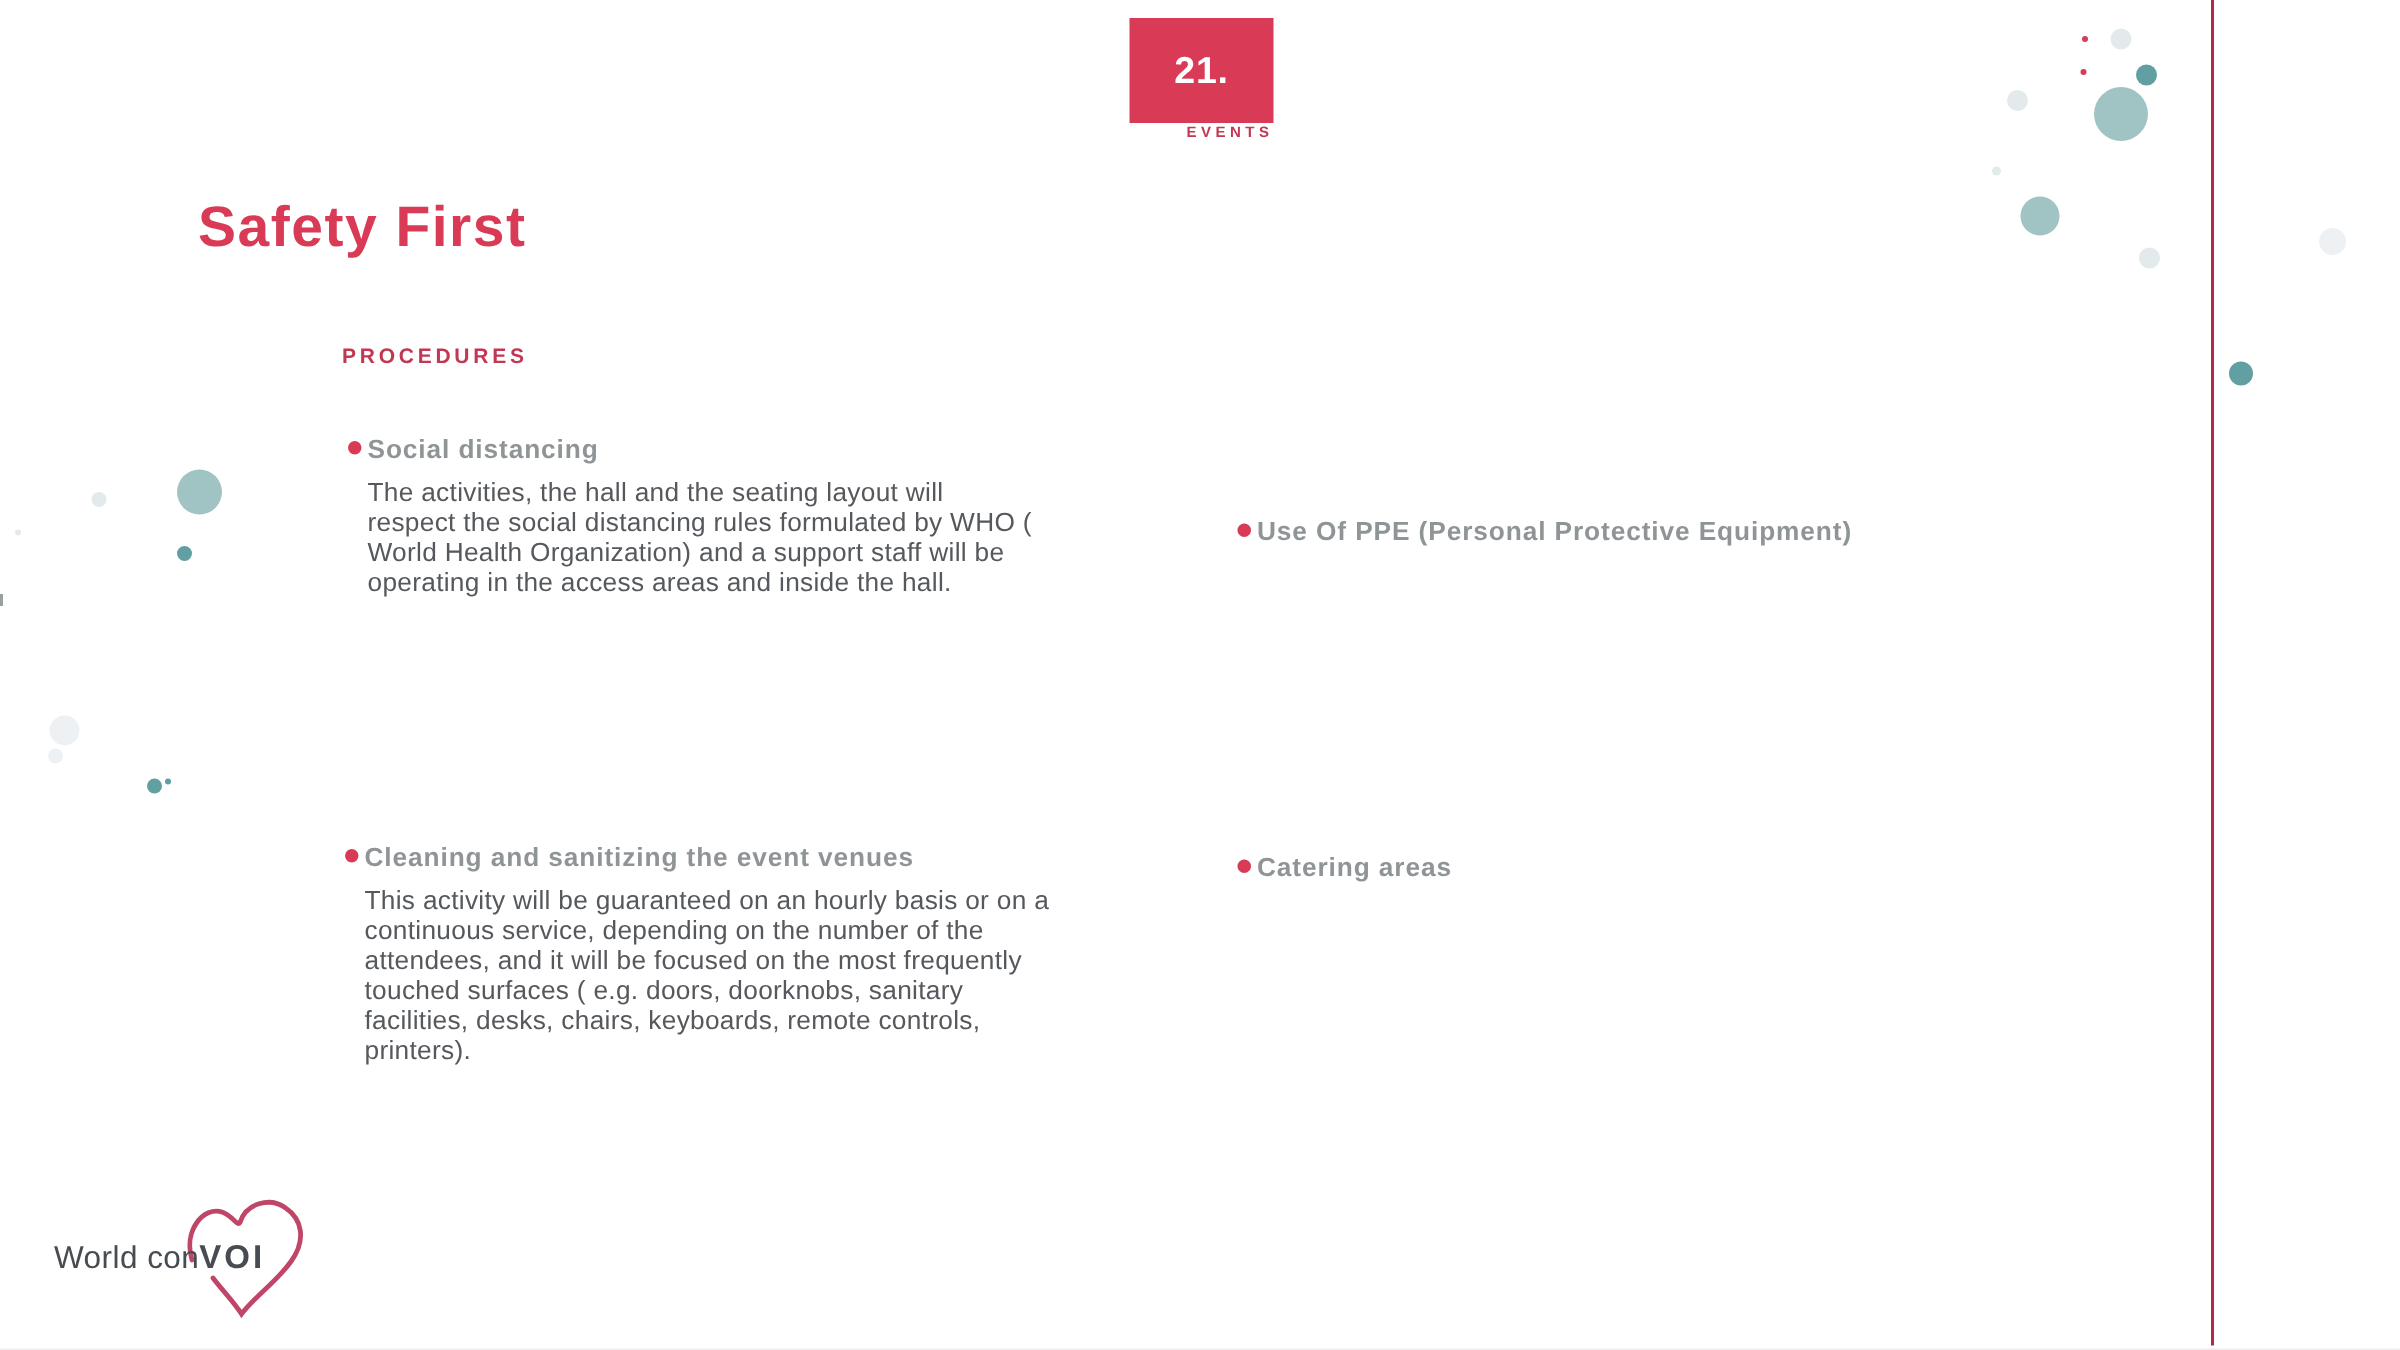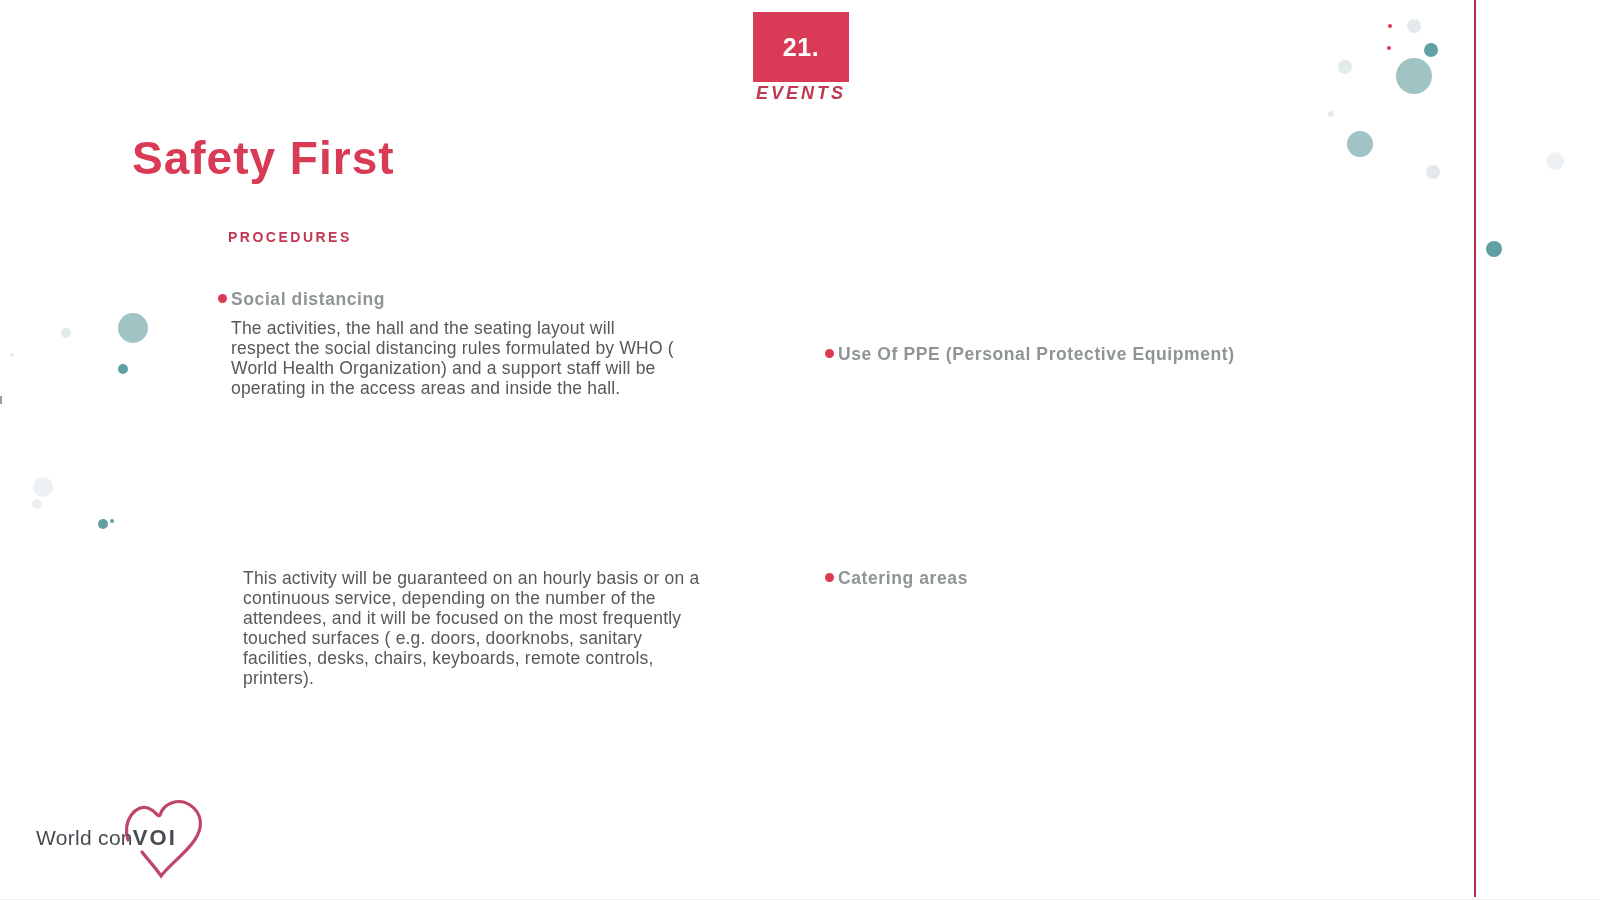--- a/index.html
+++ b/index.html
@@ -16,29 +16,29 @@
   .page-box{
     position:absolute;left:753px;top:0;width:96px;height:70px;
     background:var(--accent-red);
     display:flex;align-items:center;justify-content:center;margin-top:12px;
   }
   .page-box span{
     color:#ffffff;font-size:25px;font-weight:600;letter-spacing:.5px;
   }
   .section-label{
     position:absolute;left:753px;top:83px;width:96px;
-    text-align:center;
+    text-align:right;
     color:var(--deep-red);
-    font-size:18px;font-weight:700;letter-spacing:3px;font-style:italic;
+    font-size:10px;font-weight:700;letter-spacing:3px;
   }
   
   .slide-title{
     position:absolute;left:132px;top:131px;
     color:var(--accent-red);
-    font-size:46px;font-weight:600;letter-spacing:1px;
+    font-size:38px;font-weight:600;letter-spacing:1px;
   }
   .procedures-heading{
     position:absolute;left:228px;top:229px;
     color:var(--deep-red);
     font-size:14px;font-weight:700;letter-spacing:2.5px;
   }
   
   .proc{position:absolute;}
   .proc-head{display:flex;align-items:flex-start;}
   .bullet{
@@ -50,21 +50,21 @@
     color:var(--heading-gray);
     font-size:17.5px;font-weight:700;letter-spacing:.6px;
     line-height:22px;
   }
   .proc-body{
     margin:8px 0 0 13px;
     color:var(--body-gray);
     font-size:17.5px;line-height:20px;letter-spacing:.2px;
     white-space:pre-line;
   }
-  .proc1{left:218px;top:288px;width:520px;}
+  .proc1{left:232px;top:288px;width:520px;}
   .proc2{left:825px;top:296px;width:490px;margin-top:47px;}
   .proc3{left:230px;top:560px;width:520px;}
   .proc4{left:825px;top:567px;width:480px;}
   
   .logo{position:absolute;left:36px;top:795px;width:200px;height:95px;}
   .logo-text{
     position:absolute;left:0;top:30px;white-space:nowrap;
     color:var(--logo-gray);font-size:21px;letter-spacing:.3px;
   }
   .logo-text b{font-size:22px;font-weight:700;letter-spacing:2px;}
@@ -110,20 +110,24 @@
   </div>
 
   <div class="proc proc2">
     <div class="proc-head">
       <span class="bullet"></span>
       <span class="proc-title">Use Of PPE (Personal Protective Equipment)</span>
     </div>
   </div>
 
   <div class="proc proc3">
+    <div class="proc-head">
+      <span class="bullet"></span>
+      <span class="proc-title">Cleaning and sanitizing the event venues</span>
+    </div>
     <div class="proc-body">This activity will be guaranteed on an hourly basis or on a
 continuous service, depending on the number of the
 attendees, and it will be focused on the most frequently
 touched surfaces ( e.g. doors, doorknobs, sanitary
 facilities, desks, chairs, keyboards, remote controls,
 printers).</div>
   </div>
 
   <div class="proc proc4">
     <div class="proc-head">

